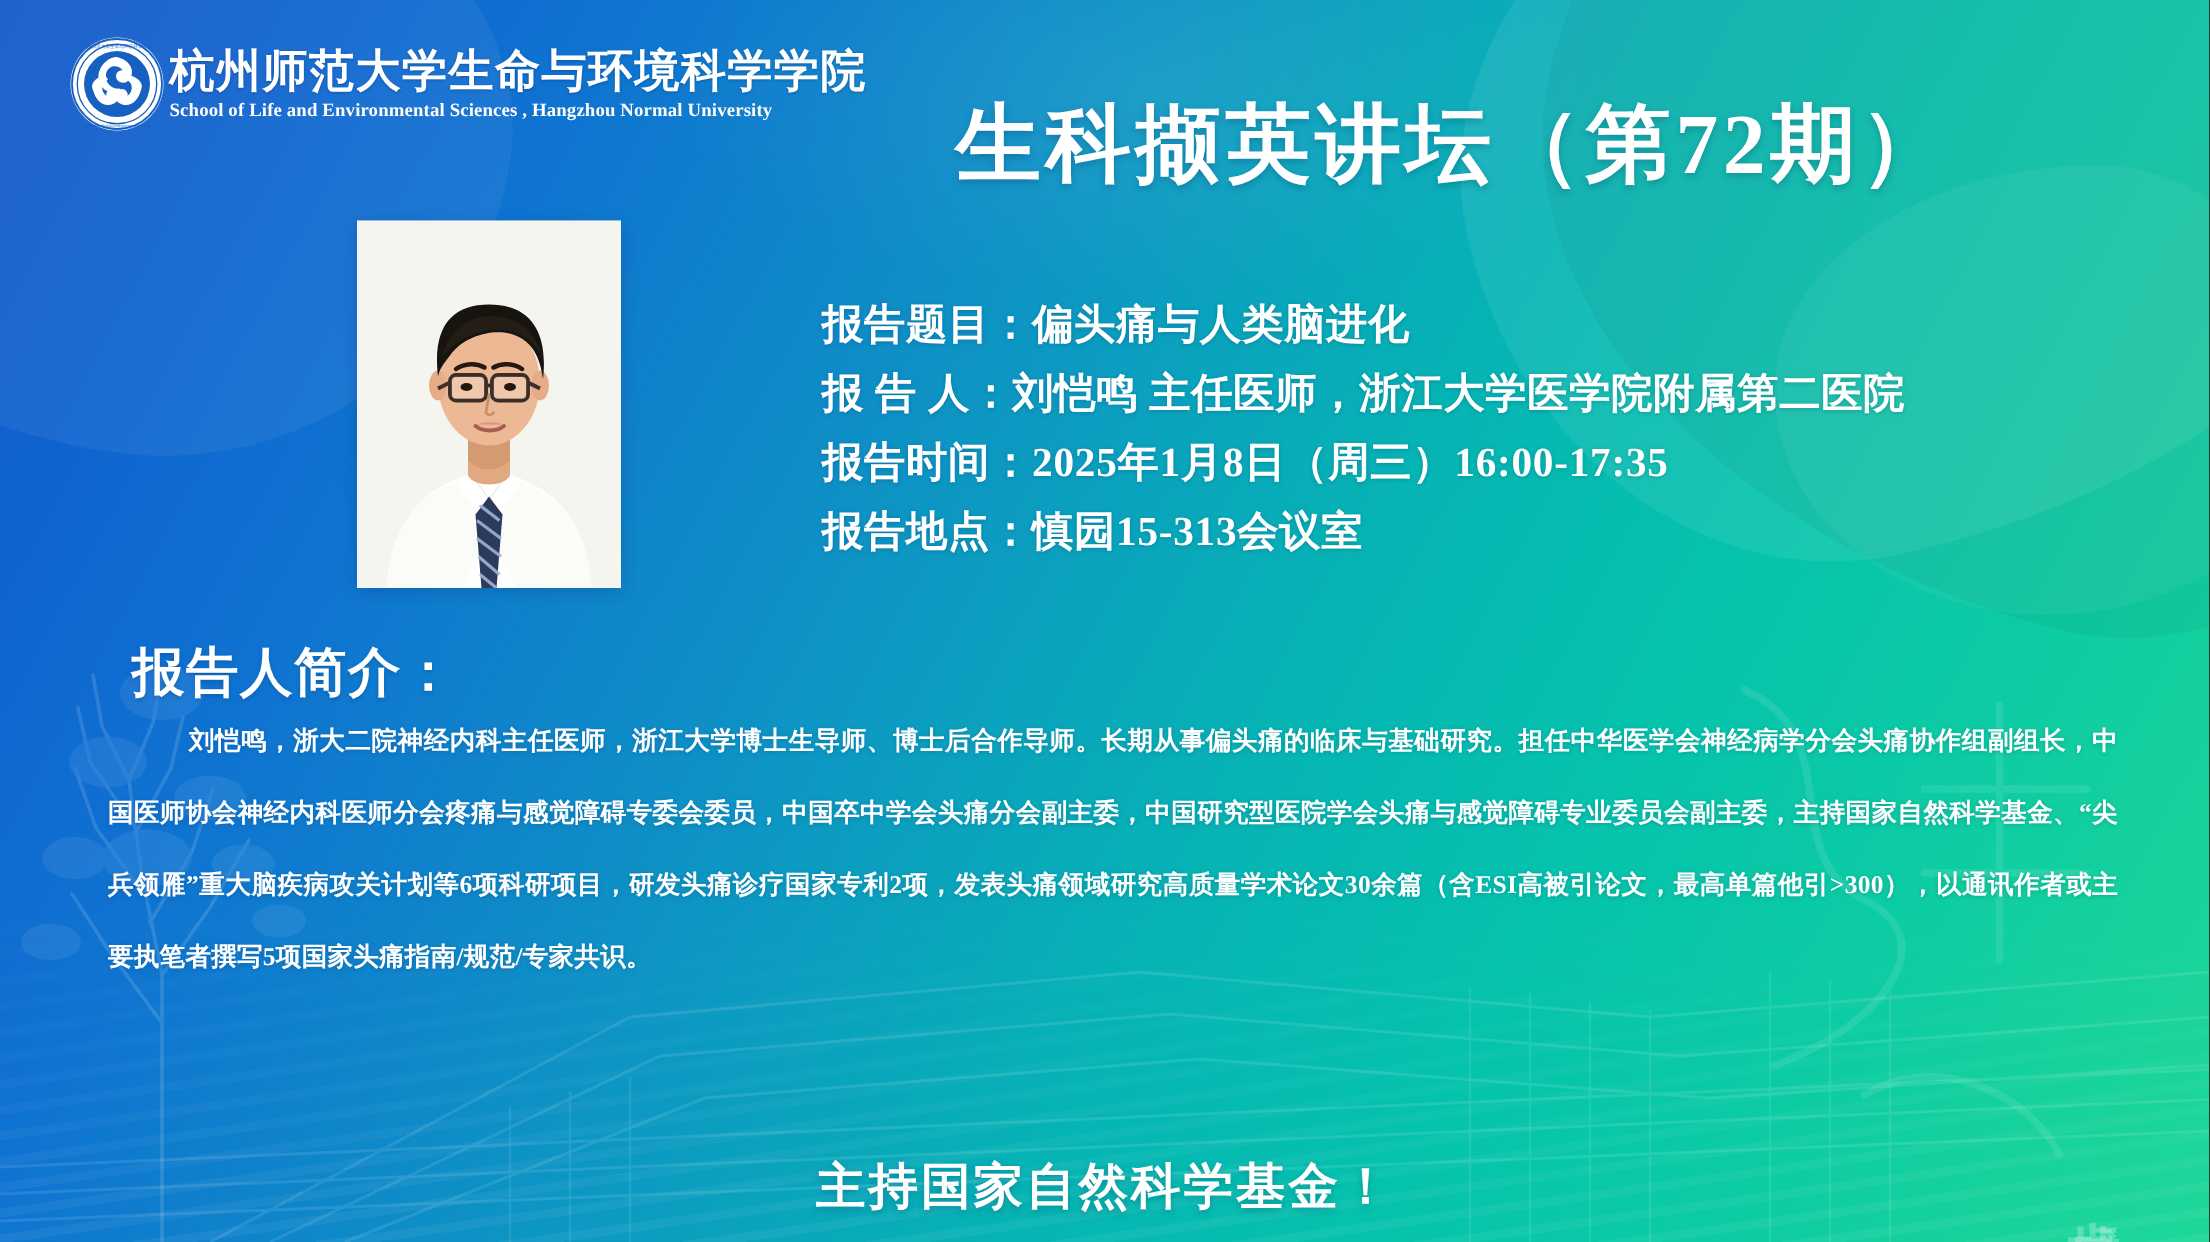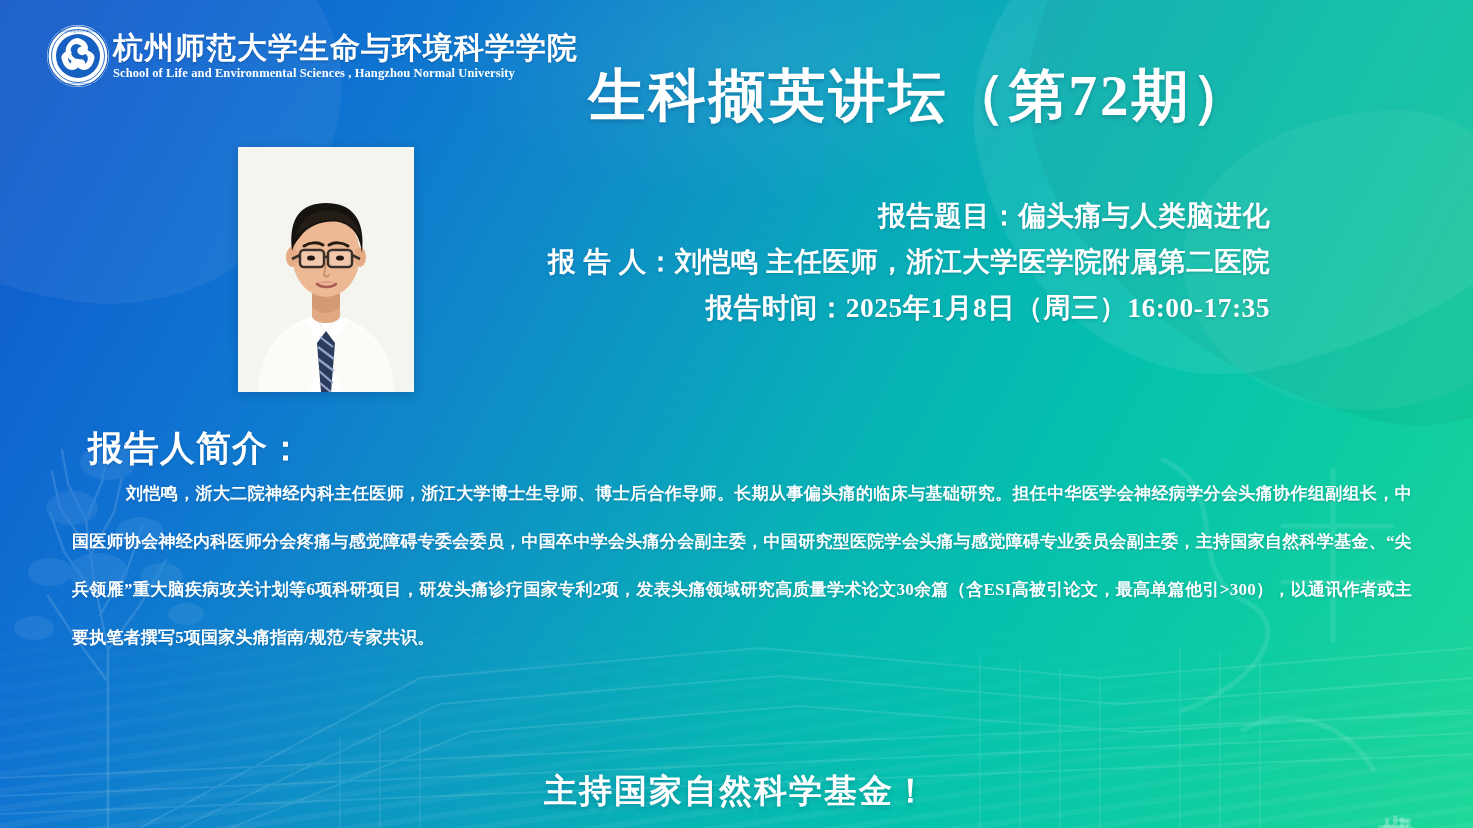--- a/index.html
+++ b/index.html
@@ -139,21 +139,21 @@
     margin-top: 2px;
     font-family: "Liberation Serif", "DejaVu Serif", serif;
     white-space: nowrap;
   }
 
   
   .main-title {
     position: absolute;
     left: 540px; top: 58px;
     width: 760px;
-    text-align: center;
+    text-align: right;
     color: #ffffff;
     font-size: 57px;
     font-weight: 700;
     letter-spacing: 3px;
     font-family: "Liberation Serif", "DejaVu Serif", serif;
     text-shadow: 0 2px 5px rgba(0,50,90,0.28);
     white-space: nowrap;
   }
 
   
@@ -176,21 +176,20 @@
   }
   .info-line {
     color: #ffffff;
     font-size: 27.5px;
     font-weight: 700;
     line-height: 46px;
     letter-spacing: 0.5px;
     white-space: nowrap;
     font-family: "Liberation Serif", "DejaVu Serif", serif;
     text-shadow: 0 1px 3px rgba(0,50,90,0.26);
-    text-align: right;
   }
   .info-label { display: inline; }
 
   
   .bio-head {
     position: absolute;
     left: 88px; top: 425px;
     color: #ffffff;
     font-size: 35px;
     font-weight: 700;
@@ -375,20 +374,23 @@
   <div class="info-block">
     <div class="info-line">
       <span class="info-label">报告题目：</span><span>偏头痛与人类脑进化</span>
     </div>
     <div class="info-line">
       <span class="info-label">报 告 人：</span><span>刘恺鸣 主任医师，浙江大学医学院附属第二医院</span>
     </div>
     <div class="info-line">
       <span class="info-label">报告时间：</span><span>2025年1月8日（周三）16:00-17:35</span>
     </div>
+    <div class="info-line">
+      <span class="info-label">报告地点：</span><span>慎园15-313会议室</span>
+    </div>
   </div>
 
   <div class="bio-head">报告人简介：</div>
   <div class="bio-body">刘恺鸣，浙大二院神经内科主任医师，浙江大学博士生导师、博士后合作导师。长期从事偏头痛的临床与基础研究。担任中华医学会神经病学分会头痛协作组副组长，中国医师协会神经内科医师分会疼痛与感觉障碍专委会委员，中国卒中学会头痛分会副主委，中国研究型医院学会头痛与感觉障碍专业委员会副主委，主持国家自然科学基金、“尖兵领雁”重大脑疾病攻关计划等6项科研项目，研发头痛诊疗国家专利2项，发表头痛领域研究高质量学术论文30余篇（含ESI高被引论文，最高单篇他引&gt;300），以通讯作者或主要执笔者撰写5项国家头痛指南/规范/专家共识。</div>
 
   <div class="footer-line">主持国家自然科学基金！</div>
 
 </div>
 
 </body></html>

